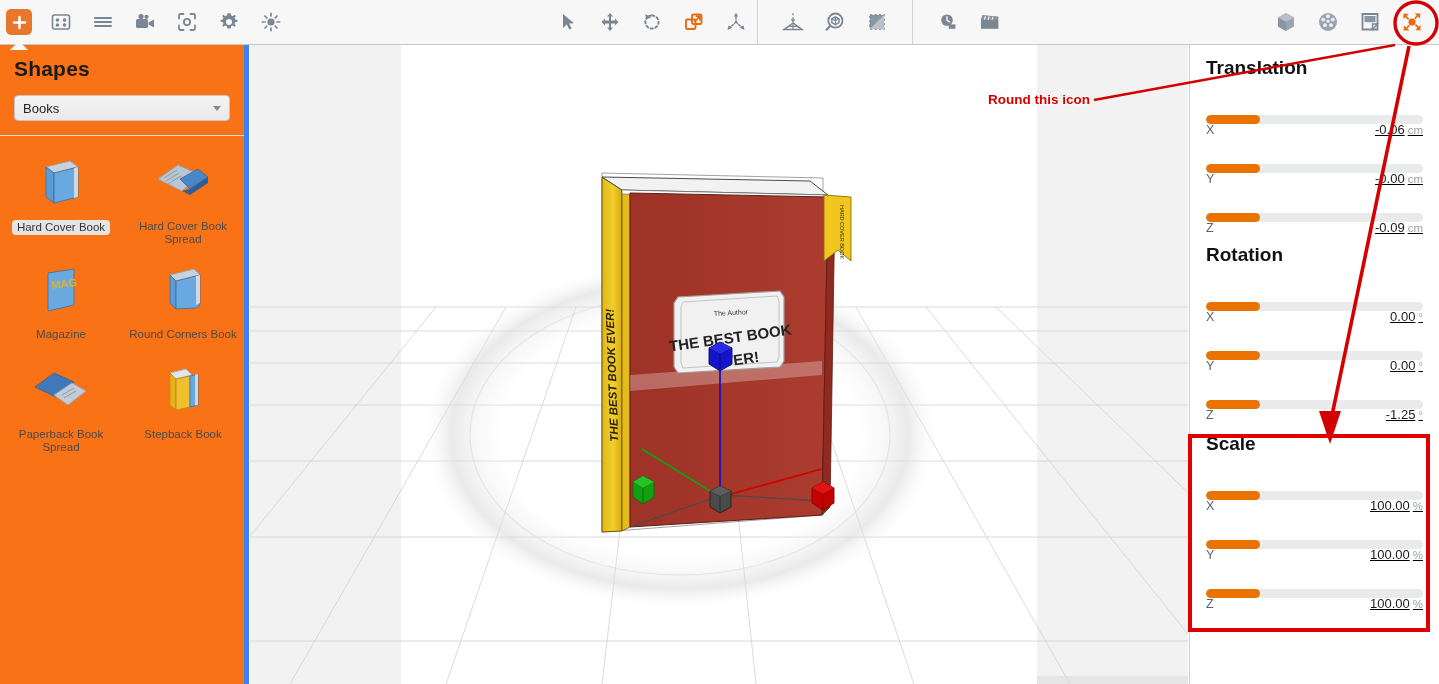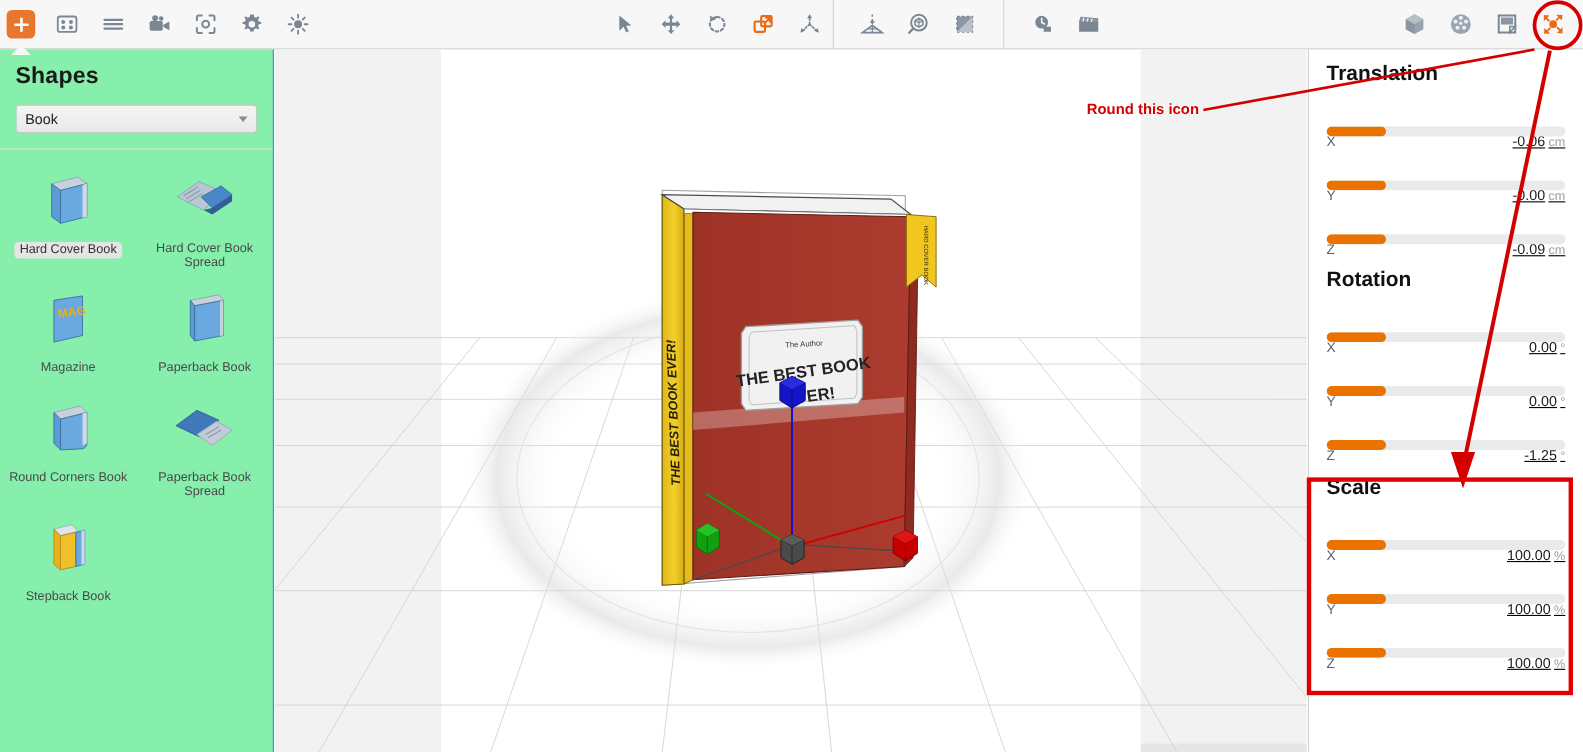--- a/index.html
+++ b/index.html
@@ -49,22 +49,22 @@
     width:0;height:0;
     border-left: 9px solid transparent;
     border-right: 9px solid transparent;
     border-bottom: 9px solid transparent;
   }
 
   
   #sidebar {
     position: absolute; left: 0; top: 45px;
     width: 249px; height: 639px;
-    background: #86efac;
-    border-right: 1px solid #3b82f6;
+    background: #f97316;
+    border-right: 5px solid #3b82f6;
   }
   #sidebar-title {
     font-size: 21px; color: #1a1a1a; font-weight: bold;
     padding: 12px 0 0 14px; letter-spacing: 0.2px;
   }
   #category-select {
     margin: 14px 14px 0 14px;
     height: 26px;
     background: linear-gradient(#f4f4f4,#e9e9e9);
     border: 1px solid #c5c5c5; border-radius: 4px;
@@ -354,21 +354,21 @@
           </g>
         </svg>
       </div>
     </div>
   </div>
 
   <div id="sidebar">
     <div id="sidebar-title">Shapes</div>
 
     <div id="category-select">
-      <span>Book</span>
+      <span>Books</span>
       <span class="caret"></span>
     </div>
 
     <div id="sidebar-divider"></div>
 
     <div id="shapes-grid">
 
       <div class="shape-cell">
         <div class="shape-thumb">
           <svg width="62" height="56" viewBox="0 0 62 56">
@@ -401,31 +401,20 @@
         <div class="shape-thumb">
           <svg width="62" height="56" viewBox="0 0 62 56">
             <path d="M18 8 L44 4 L44 40 L18 46 Z" fill="#6aa8e0" stroke="#3a6f9e" stroke-width="0.8"></path>
             <text x="22" y="24" font-family="Liberation Sans" font-size="11" font-weight="bold" fill="#e8b11c" transform="rotate(-7 22 24)">MAG</text>
           </svg>
         </div>
         <div class="shape-label">Magazine</div>
       </div>
 
 
-      <div class="shape-cell">
-        <div class="shape-thumb">
-          <svg width="62" height="56" viewBox="0 0 62 56">
-            <path d="M18 8 L44 3 L48 8 L22 13 Z" fill="#c8d2dc" stroke="#8fa3b5" stroke-width="0.8"></path>
-            <path d="M18 8 L22 13 L22 45 L18 40 Z" fill="#5d9bd5" stroke="#3a6f9e" stroke-width="0.8"></path>
-            <path d="M22 13 L48 8 L48 40 L22 45 Z" fill="#6aa8e0" stroke="#3a6f9e" stroke-width="0.8"></path>
-            <path d="M45 8.5 L48 8 L48 40 L45 40.5 Z" fill="#c5d1dd"></path>
-          </svg>
-        </div>
-        <div class="shape-label">Paperback Book</div>
-      </div>
 
       <div class="shape-cell">
         <div class="shape-thumb">
           <svg width="62" height="56" viewBox="0 0 62 56">
             <path d="M18 10 L42 4 L48 10 L24 16 Z" fill="#c8d2dc" stroke="#8fa3b5" stroke-width="0.8"></path>
             <path d="M18 10 L24 16 L24 44 L18 38 Z" fill="#5d9bd5" stroke="#3a6f9e" stroke-width="0.8"></path>
             <path d="M24 16 L48 10 L48 38 Q48 42 44 43 L24 44 Z" fill="#6aa8e0" stroke="#3a6f9e" stroke-width="0.8"></path>
             <path d="M44 11 L48 10 L48 38 L44 40 Z" fill="#cfd9e3"></path>
           </svg>
         </div>

